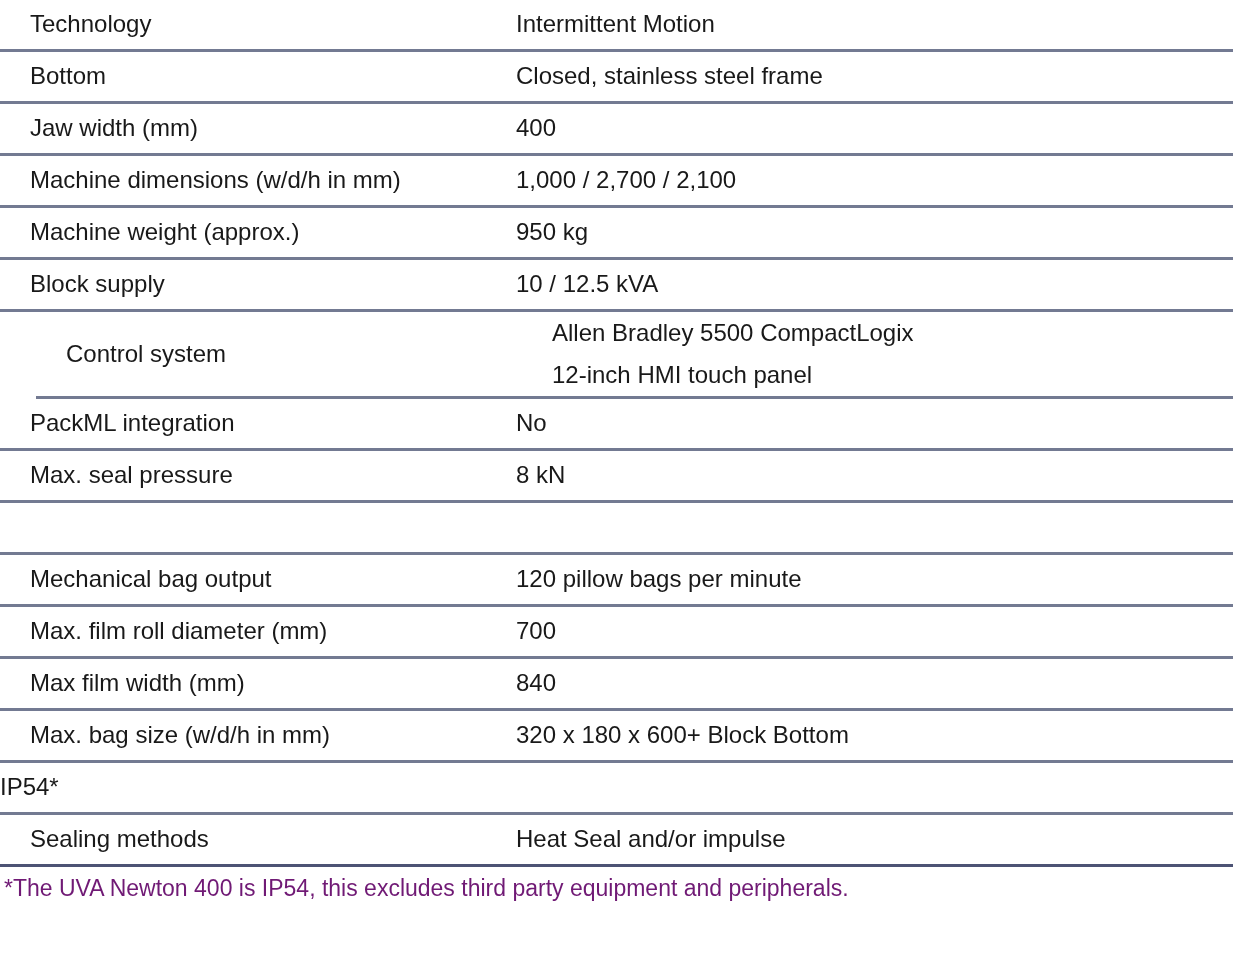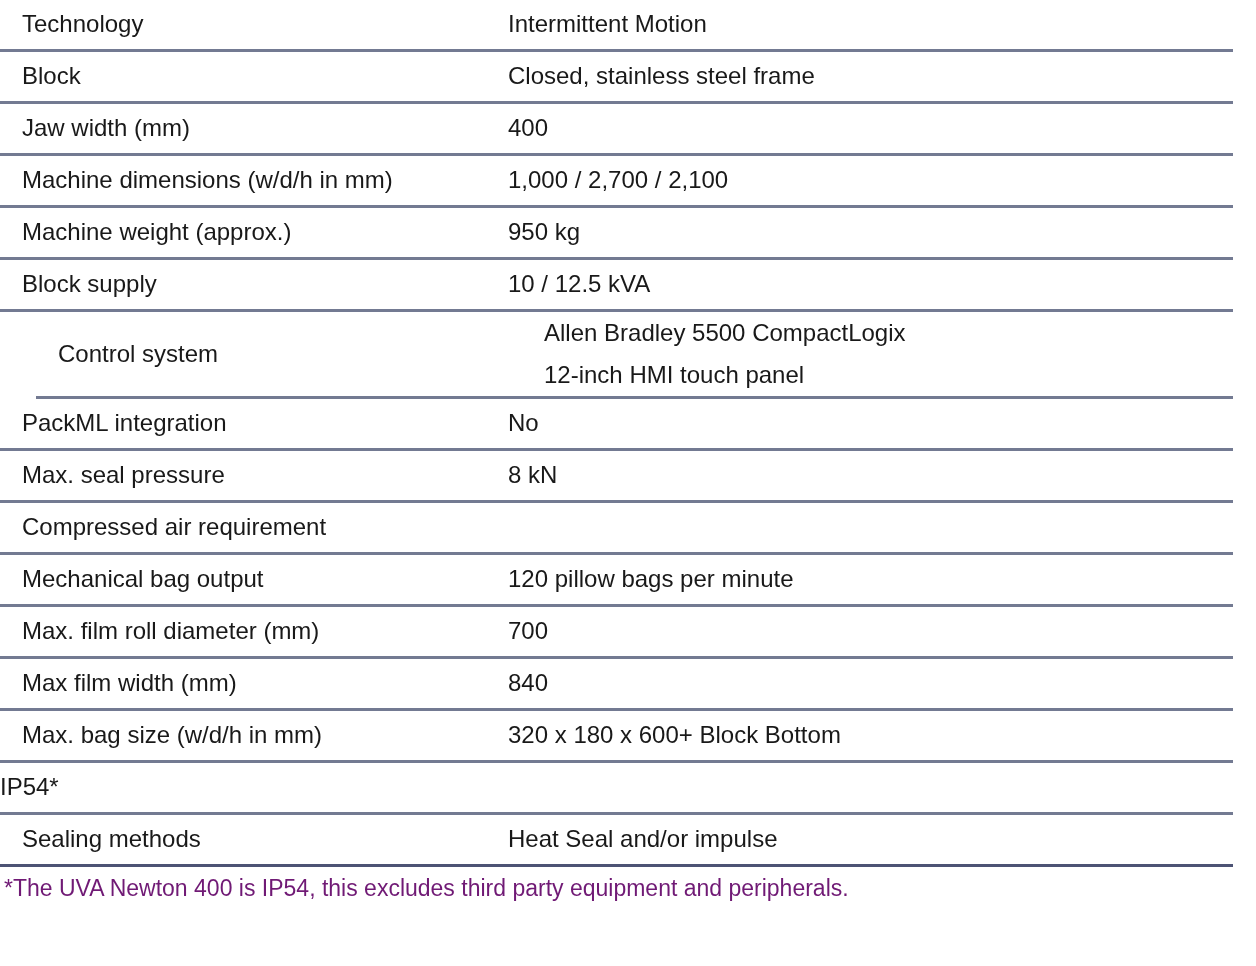--- a/index.html
+++ b/index.html
@@ -25,21 +25,21 @@
   }
   .spec-row.tall {
     min-height: 83px;
     margin-left: 36px;
   }
   .spec-row.last {
     border-bottom-color: #4d5374;
   }
   .spec-label {
     width: 486px;
-    padding-left: 22px;
+    padding-left: 30px;
     flex-shrink: 0;
   }
   .spec-value {
     flex: 1;
     padding-right: 10px;
   }
   .spec-value .line {
     line-height: 42px;
   }
   .footnote {
@@ -52,21 +52,21 @@
 <body>
 
 <div class="spec-table">
 
   <div class="spec-row">
     <div class="spec-label">Technology</div>
     <div class="spec-value">Intermittent Motion</div>
   </div>
 
   <div class="spec-row">
-    <div class="spec-label">Block</div>
+    <div class="spec-label">Bottom</div>
     <div class="spec-value">Closed, stainless steel frame</div>
   </div>
 
   <div class="spec-row">
     <div class="spec-label">Jaw width (mm)</div>
     <div class="spec-value">400</div>
   </div>
 
   <div class="spec-row">
     <div class="spec-label">Machine dimensions (w/d/h in mm)</div>
@@ -95,21 +95,20 @@
     <div class="spec-label">PackML integration</div>
     <div class="spec-value">No</div>
   </div>
 
   <div class="spec-row">
     <div class="spec-label">Max. seal pressure</div>
     <div class="spec-value">8 kN</div>
   </div>
 
   <div class="spec-row">
-    <div class="spec-label">Compressed air requirement</div>
   </div>
 
   <div class="spec-row">
     <div class="spec-label">Mechanical bag output</div>
     <div class="spec-value">120 pillow bags per minute</div>
   </div>
 
   <div class="spec-row">
     <div class="spec-label">Max. film roll diameter (mm)</div>
     <div class="spec-value">700</div>

